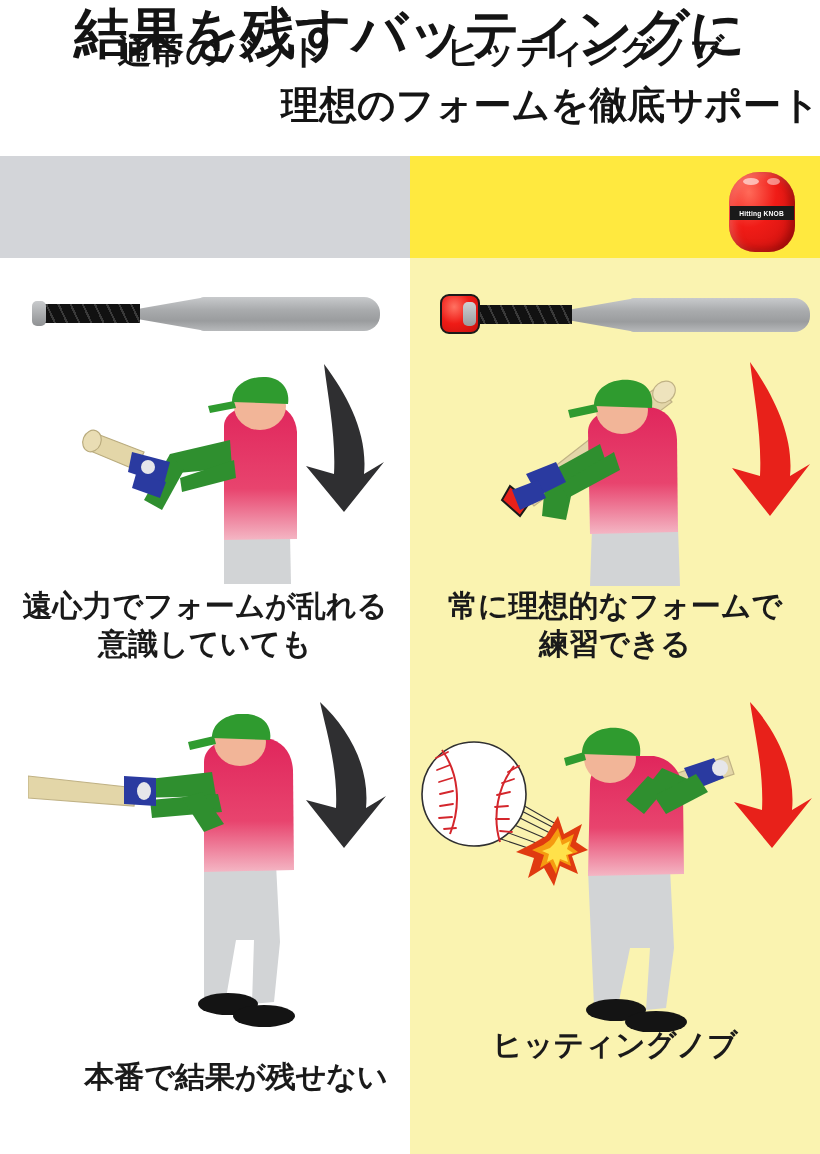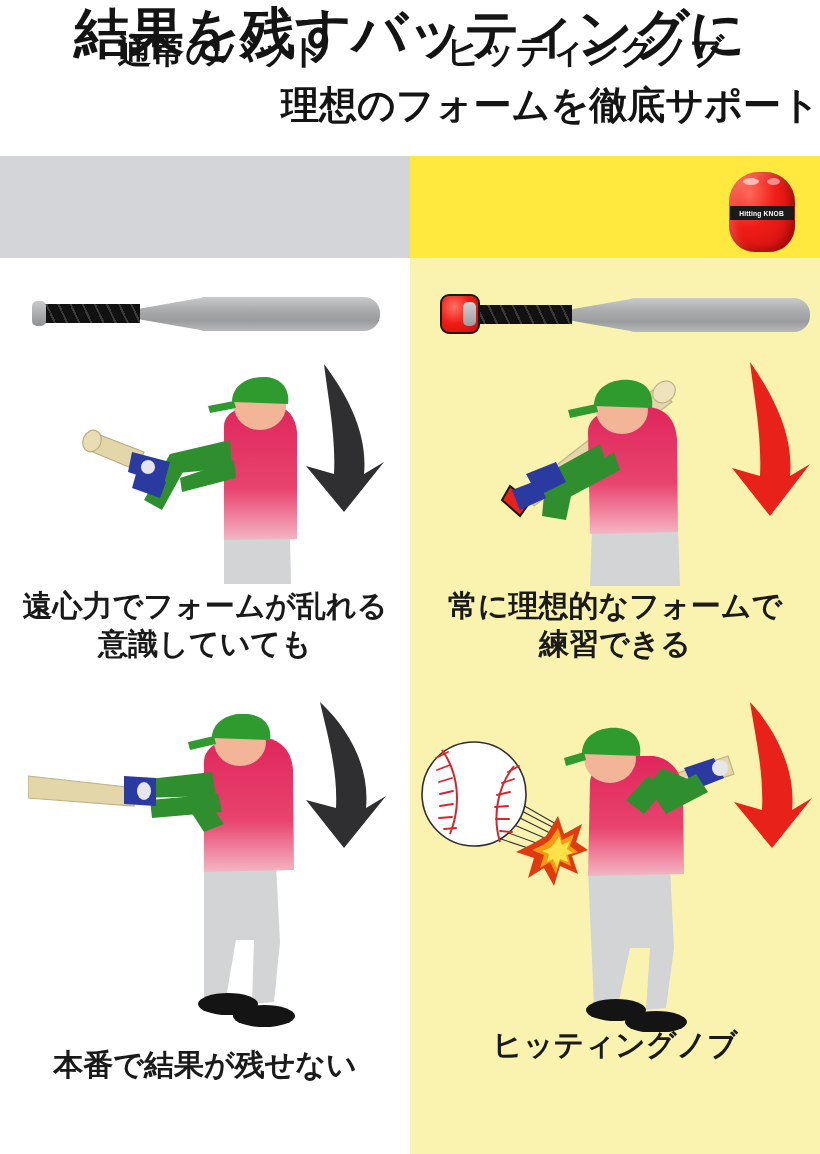--- a/index.html
+++ b/index.html
@@ -65,21 +65,21 @@
   .cell-left{left:0;width:410px;}
   .cell-right{left:410px;width:410px;}
 
   
   .caption{
     position:absolute;left:0;width:410px;text-align:center;
     font-size:30px;font-weight:bold;color:#1a1a1a;line-height:38px;white-space:nowrap;
   }
   .cap-tl{top:329px;}
   .cap-tr{top:329px;}
-  .cap-bl{top:356px;}
+  .cap-bl{top:368px;padding-left:31px;}
   .cap-br{top:336px;}
 
   
   .bat{position:absolute;}
   .bat-barrel{
     position:absolute;height:34px;
     background:linear-gradient(180deg,#c8cacc 0%,#a9abad 38%,#9a9c9e 70%,#b7b9bb 100%);
     border-radius:6px 16px 16px 6px;
   }
   .bat-taper{

